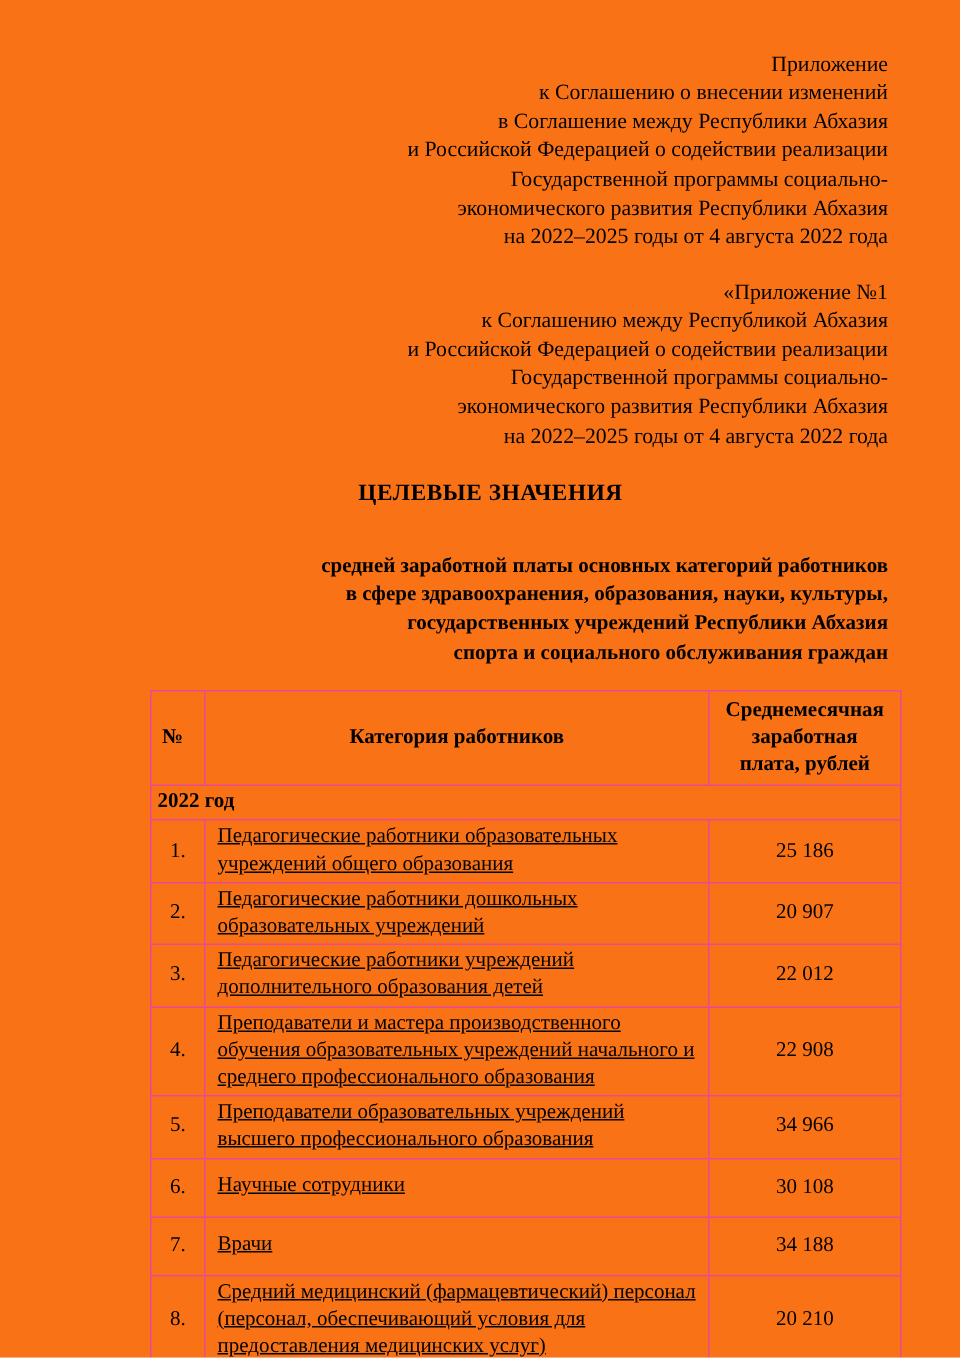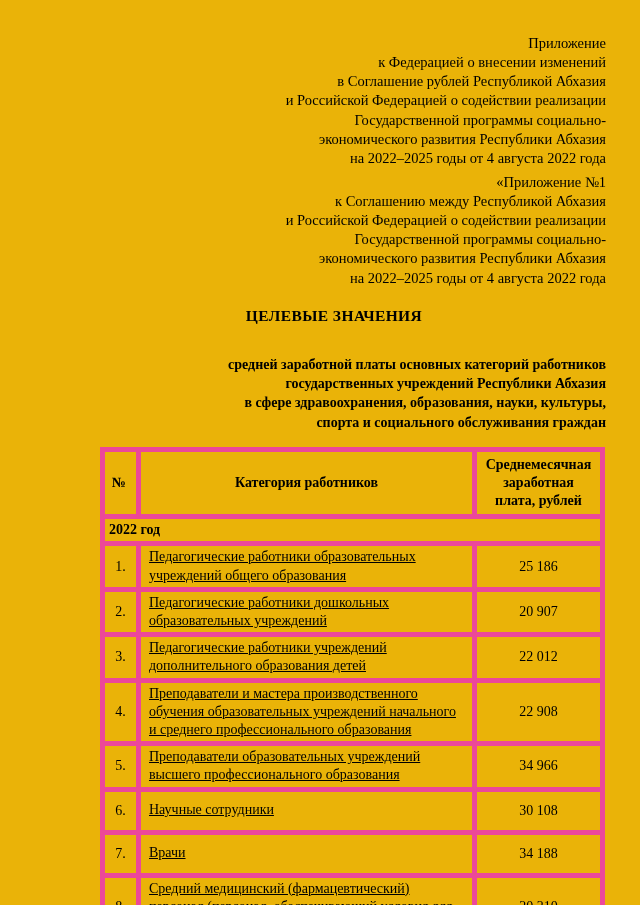--- a/index.html
+++ b/index.html
@@ -1,33 +1,33 @@
 <!DOCTYPE html>
 <html><head>
 <meta charset="utf-8">
 <style>
   html, body { margin: 0; padding: 0; background: #e8e8e8; }
   .page {
     width: 640px;
     height: 905px;
     margin: 0 auto;
-    background: #eab308;
+    background: #f97316;
     box-sizing: border-box;
-    padding: 34px 34px 20px 62px;
+    padding: 34px 48px 20px 62px;
     font-family: "Liberation Serif", "DejaVu Serif", serif;
     font-size: 14.5px;
     color: #000;
     overflow: hidden;
   }
   .right-block {
     text-align: right;
     line-height: 1.32;
   }
   .right-block div { white-space: nowrap; }
-  .block-gap { margin-top: 5px; }
+  .block-gap { margin-top: 18px; }
   .doc-title {
     text-align: center;
     font-weight: bold;
     font-size: 15.5px;
     margin-top: 19px;
     letter-spacing: 0.4px;
   }
   .subtitle {
     text-align: right;
     font-weight: bold;
@@ -35,21 +35,21 @@
     line-height: 1.38;
     margin-top: 30px;
   }
   table.salary {
     border-collapse: collapse;
     margin: 15px 0 0 38px;
     width: 500px;
     table-layout: fixed;
   }
   table.salary th, table.salary td {
-    border: 5px solid #ec4899;
+    border: 1px solid #ec4899;
     font-size: 14px;
     vertical-align: middle;
   }
   .col-num { width: 36px; }
   .col-cat { width: 336px; }
   .col-val { width: 128px; }
   th.h-num {
     text-align: left;
     font-weight: bold;
     padding: 4px 4px 4px 7px;
@@ -86,43 +86,43 @@
     margin-left: 24px;
   }
 </style>
 </head>
 <body>
 
 <div class="page">
 
   <div class="right-block">
     <div>Приложение</div>
-    <div>к Федерацией о внесении изменений</div>
-    <div>в Соглашение рублей Республикой Абхазия</div>
+    <div>к Соглашению о внесении изменений</div>
+    <div>в Соглашение между Республики Абхазия</div>
     <div>и Российской Федерацией о содействии реализации</div>
     <div>Государственной программы социально-</div>
     <div>экономического развития Республики Абхазия</div>
     <div>на 2022–2025 годы от 4 августа 2022 года</div>
   </div>
 
   <div class="right-block block-gap">
     <div>«Приложение №1</div>
     <div>к Соглашению между Республикой Абхазия</div>
     <div>и Российской Федерацией о содействии реализации</div>
     <div>Государственной программы социально-</div>
     <div>экономического развития Республики Абхазия</div>
     <div>на 2022–2025 годы от 4 августа 2022 года</div>
   </div>
 
   <div class="doc-title">ЦЕЛЕВЫЕ ЗНАЧЕНИЯ</div>
 
   <div class="subtitle">
     <div>средней заработной платы основных категорий работников</div>
+    <div>в сфере здравоохранения, образования, науки, культуры,</div>
     <div>государственных учреждений Республики Абхазия</div>
-    <div>в сфере здравоохранения, образования, науки, культуры,</div>
     <div>спорта и социального обслуживания граждан</div>
   </div>
 
   <table class="salary">
     <colgroup>
       <col class="col-num">
       <col class="col-cat">
       <col class="col-val">
     </colgroup>
     <thead>

